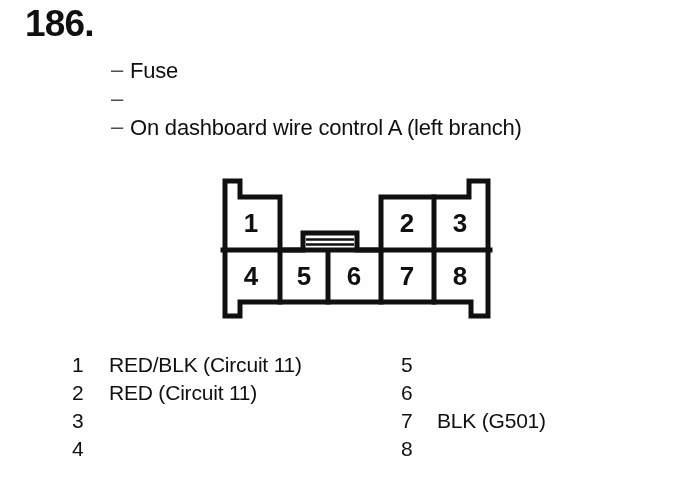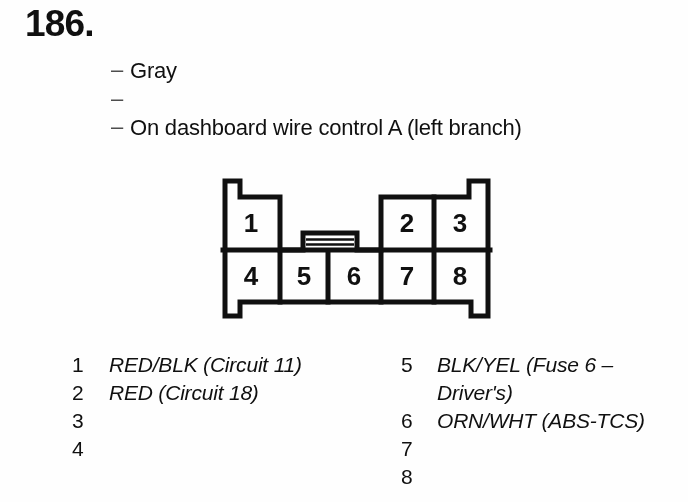--- a/index.html
+++ b/index.html
@@ -30,35 +30,35 @@
   .connector{position:absolute;left:205px;top:165px;}
   .pincol{
     position:absolute;top:351px;
     font-size:21px;line-height:28px;letter-spacing:-0.2px;
   }
   .pincol-left{left:72px;}
   .pincol-right{left:401px;}
   .pinrow{display:flex;}
   .pin-num{width:37px;flex:none;}
   .pincol-right .pin-num{width:36px;}
-  .pin-label{white-space:pre-line;font-style:italic;}
+  .pin-label{white-space:pre-line;}
 </style>
 </head>
 <body>
 
 <div class="page">
 
   <h1 class="title">
     <span>186.</span>
   </h1>
 
   <ul class="bullets">
     <li class="bullet">
       <span class="dash">–</span>
-      <span>Gray</span>
+      <span>Fuse</span>
     </li>
     <li class="bullet">
       <span class="dash">–</span>
     </li>
     <li class="bullet">
       <span class="dash">–</span>
       <span>On dashboard wire control A (left branch)</span>
     </li>
   </ul>
 
@@ -80,43 +80,41 @@
     </g>
   </svg>
 
   <div class="pincol pincol-left">
     <div class="pinrow">
       <span class="pin-num">1</span>
       <span class="pin-label">RED/BLK (Circuit 11)</span>
     </div>
     <div class="pinrow">
       <span class="pin-num">2</span>
-      <span class="pin-label">RED (Circuit 18)</span>
+      <span class="pin-label">RED (Circuit 11)</span>
     </div>
     <div class="pinrow">
       <span class="pin-num">3</span>
       <span class="pin-label"></span>
     </div>
     <div class="pinrow">
       <span class="pin-num">4</span>
     </div>
   </div>
 
   <div class="pincol pincol-right">
     <div class="pinrow">
       <span class="pin-num">5</span>
-      <span class="pin-label">BLK/YEL (Fuse 6 –
-Driver's)</span>
     </div>
     <div class="pinrow">
       <span class="pin-num">6</span>
-      <span class="pin-label">ORN/WHT (ABS-TCS)</span>
     </div>
     <div class="pinrow">
       <span class="pin-num">7</span>
+      <span class="pin-label">BLK (G501)</span>
     </div>
     <div class="pinrow">
       <span class="pin-num">8</span>
       <span class="pin-label"></span>
     </div>
   </div>
 
 </div>
 
 </body></html>

